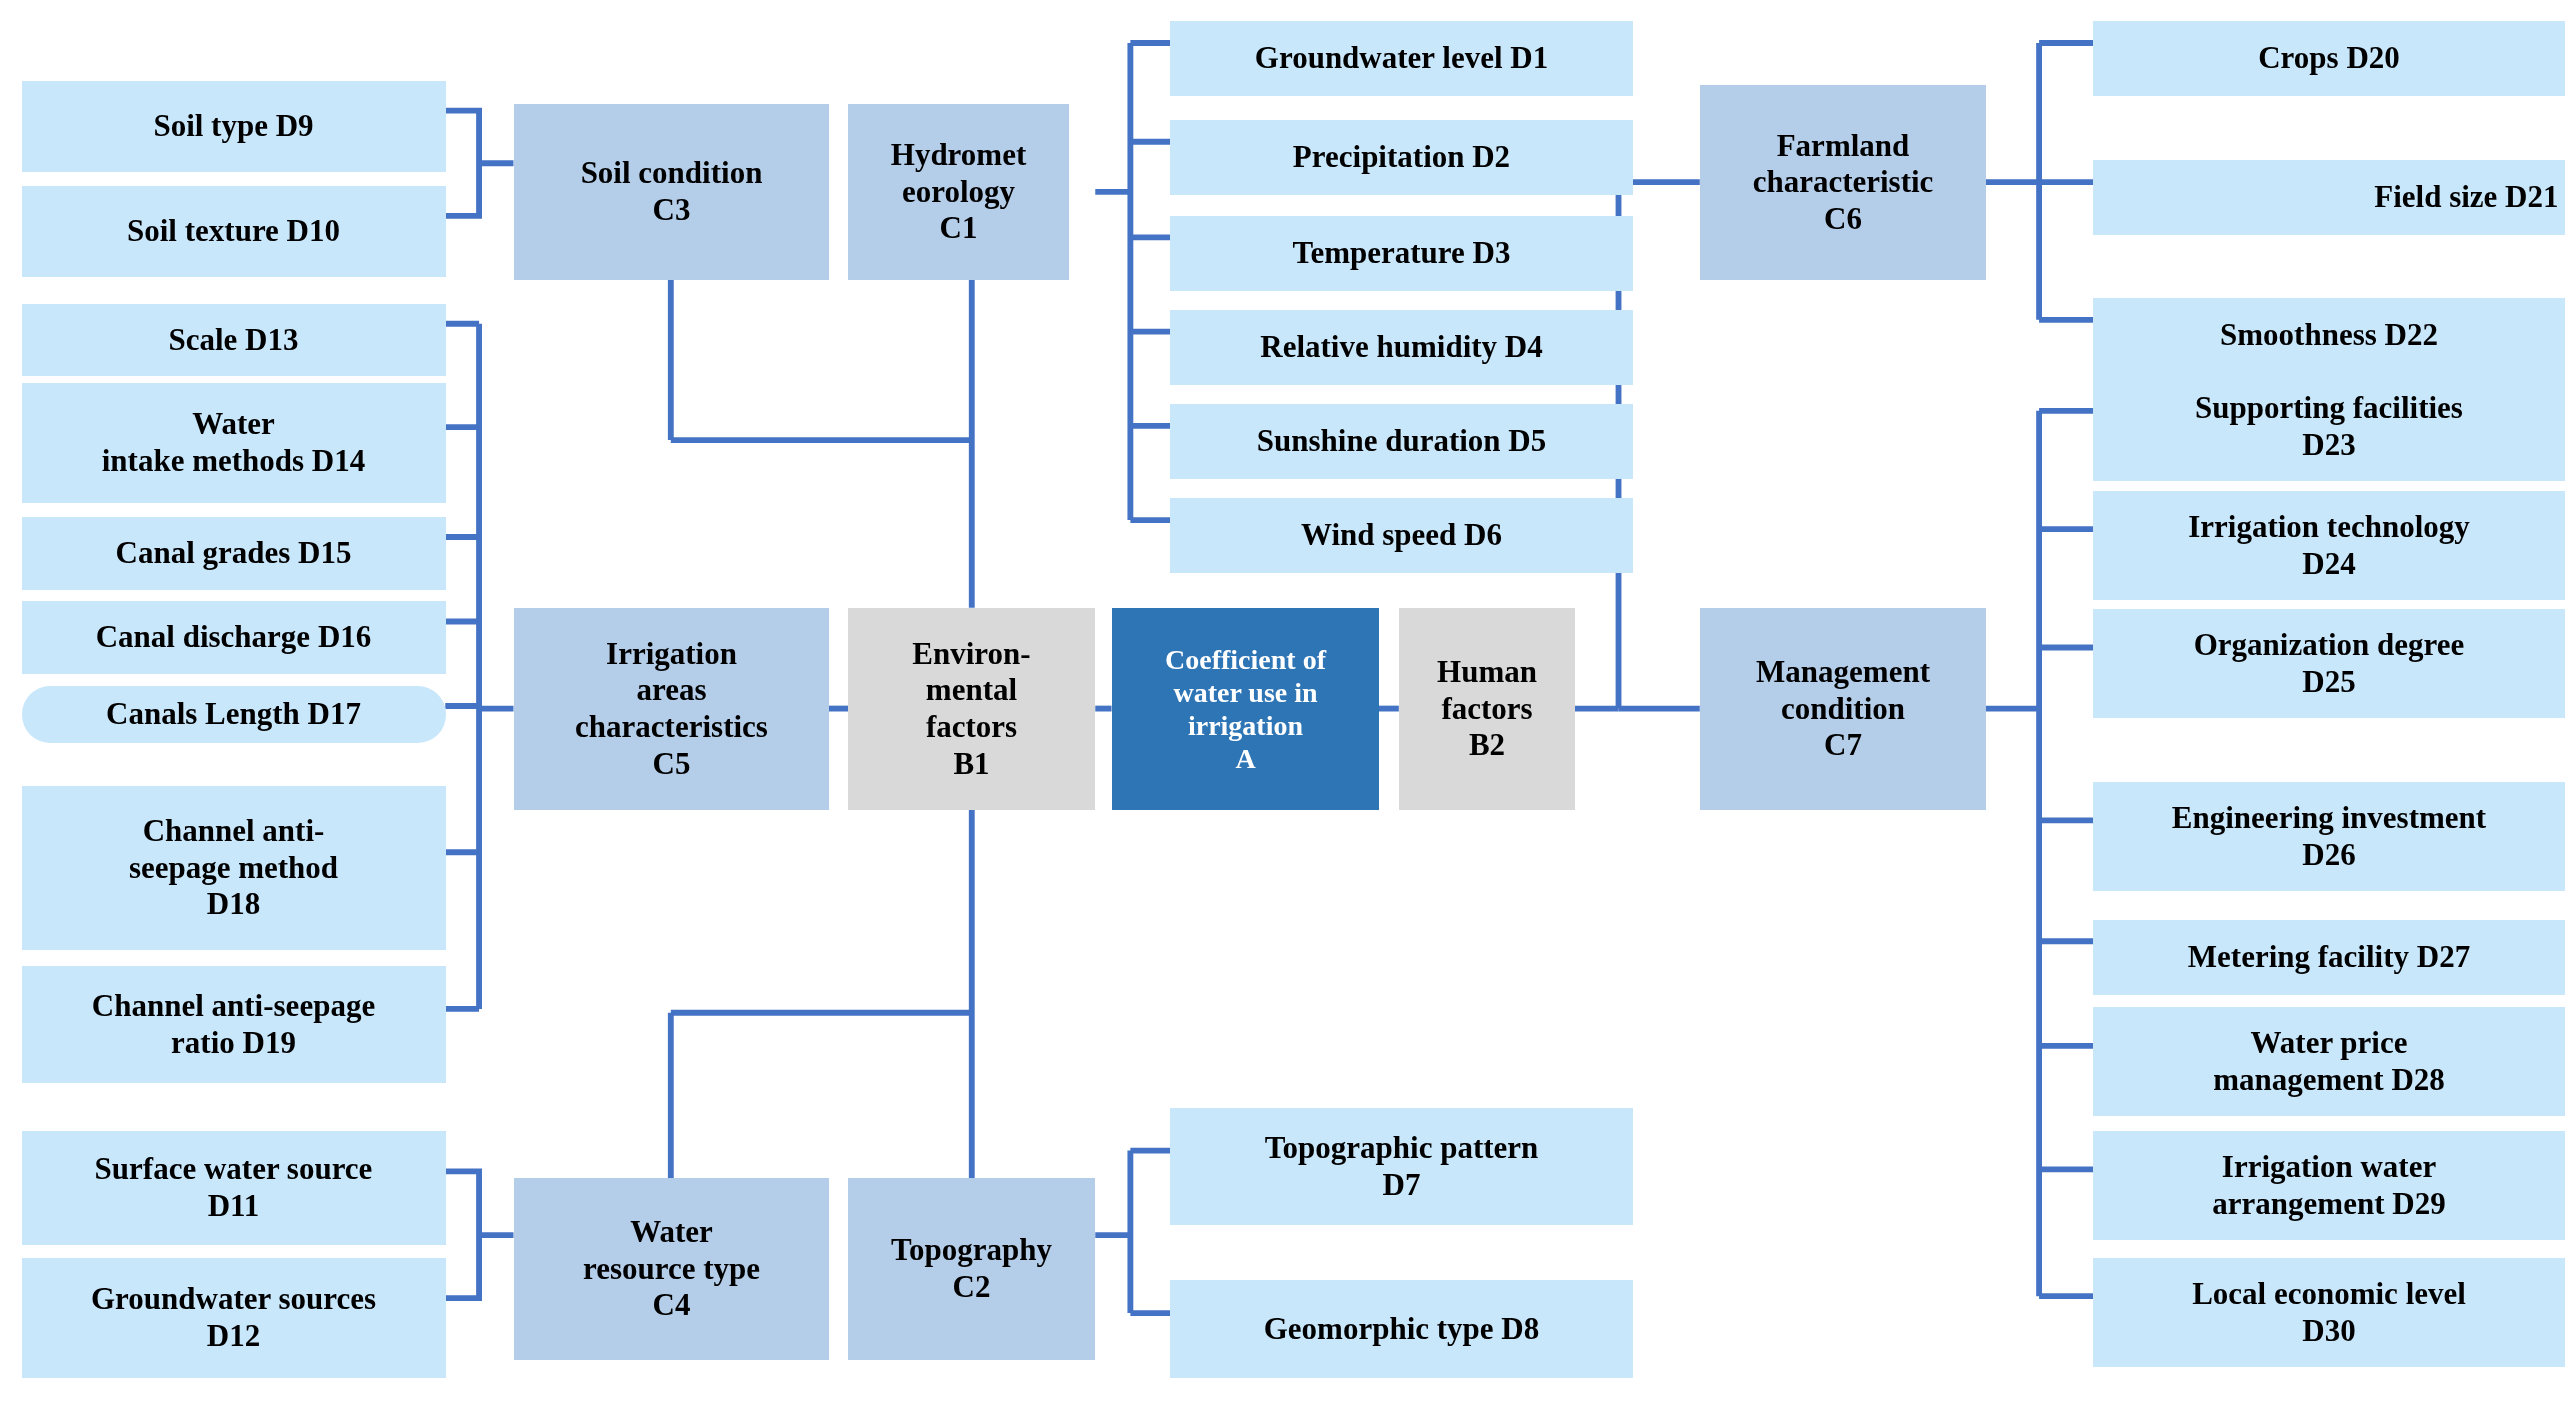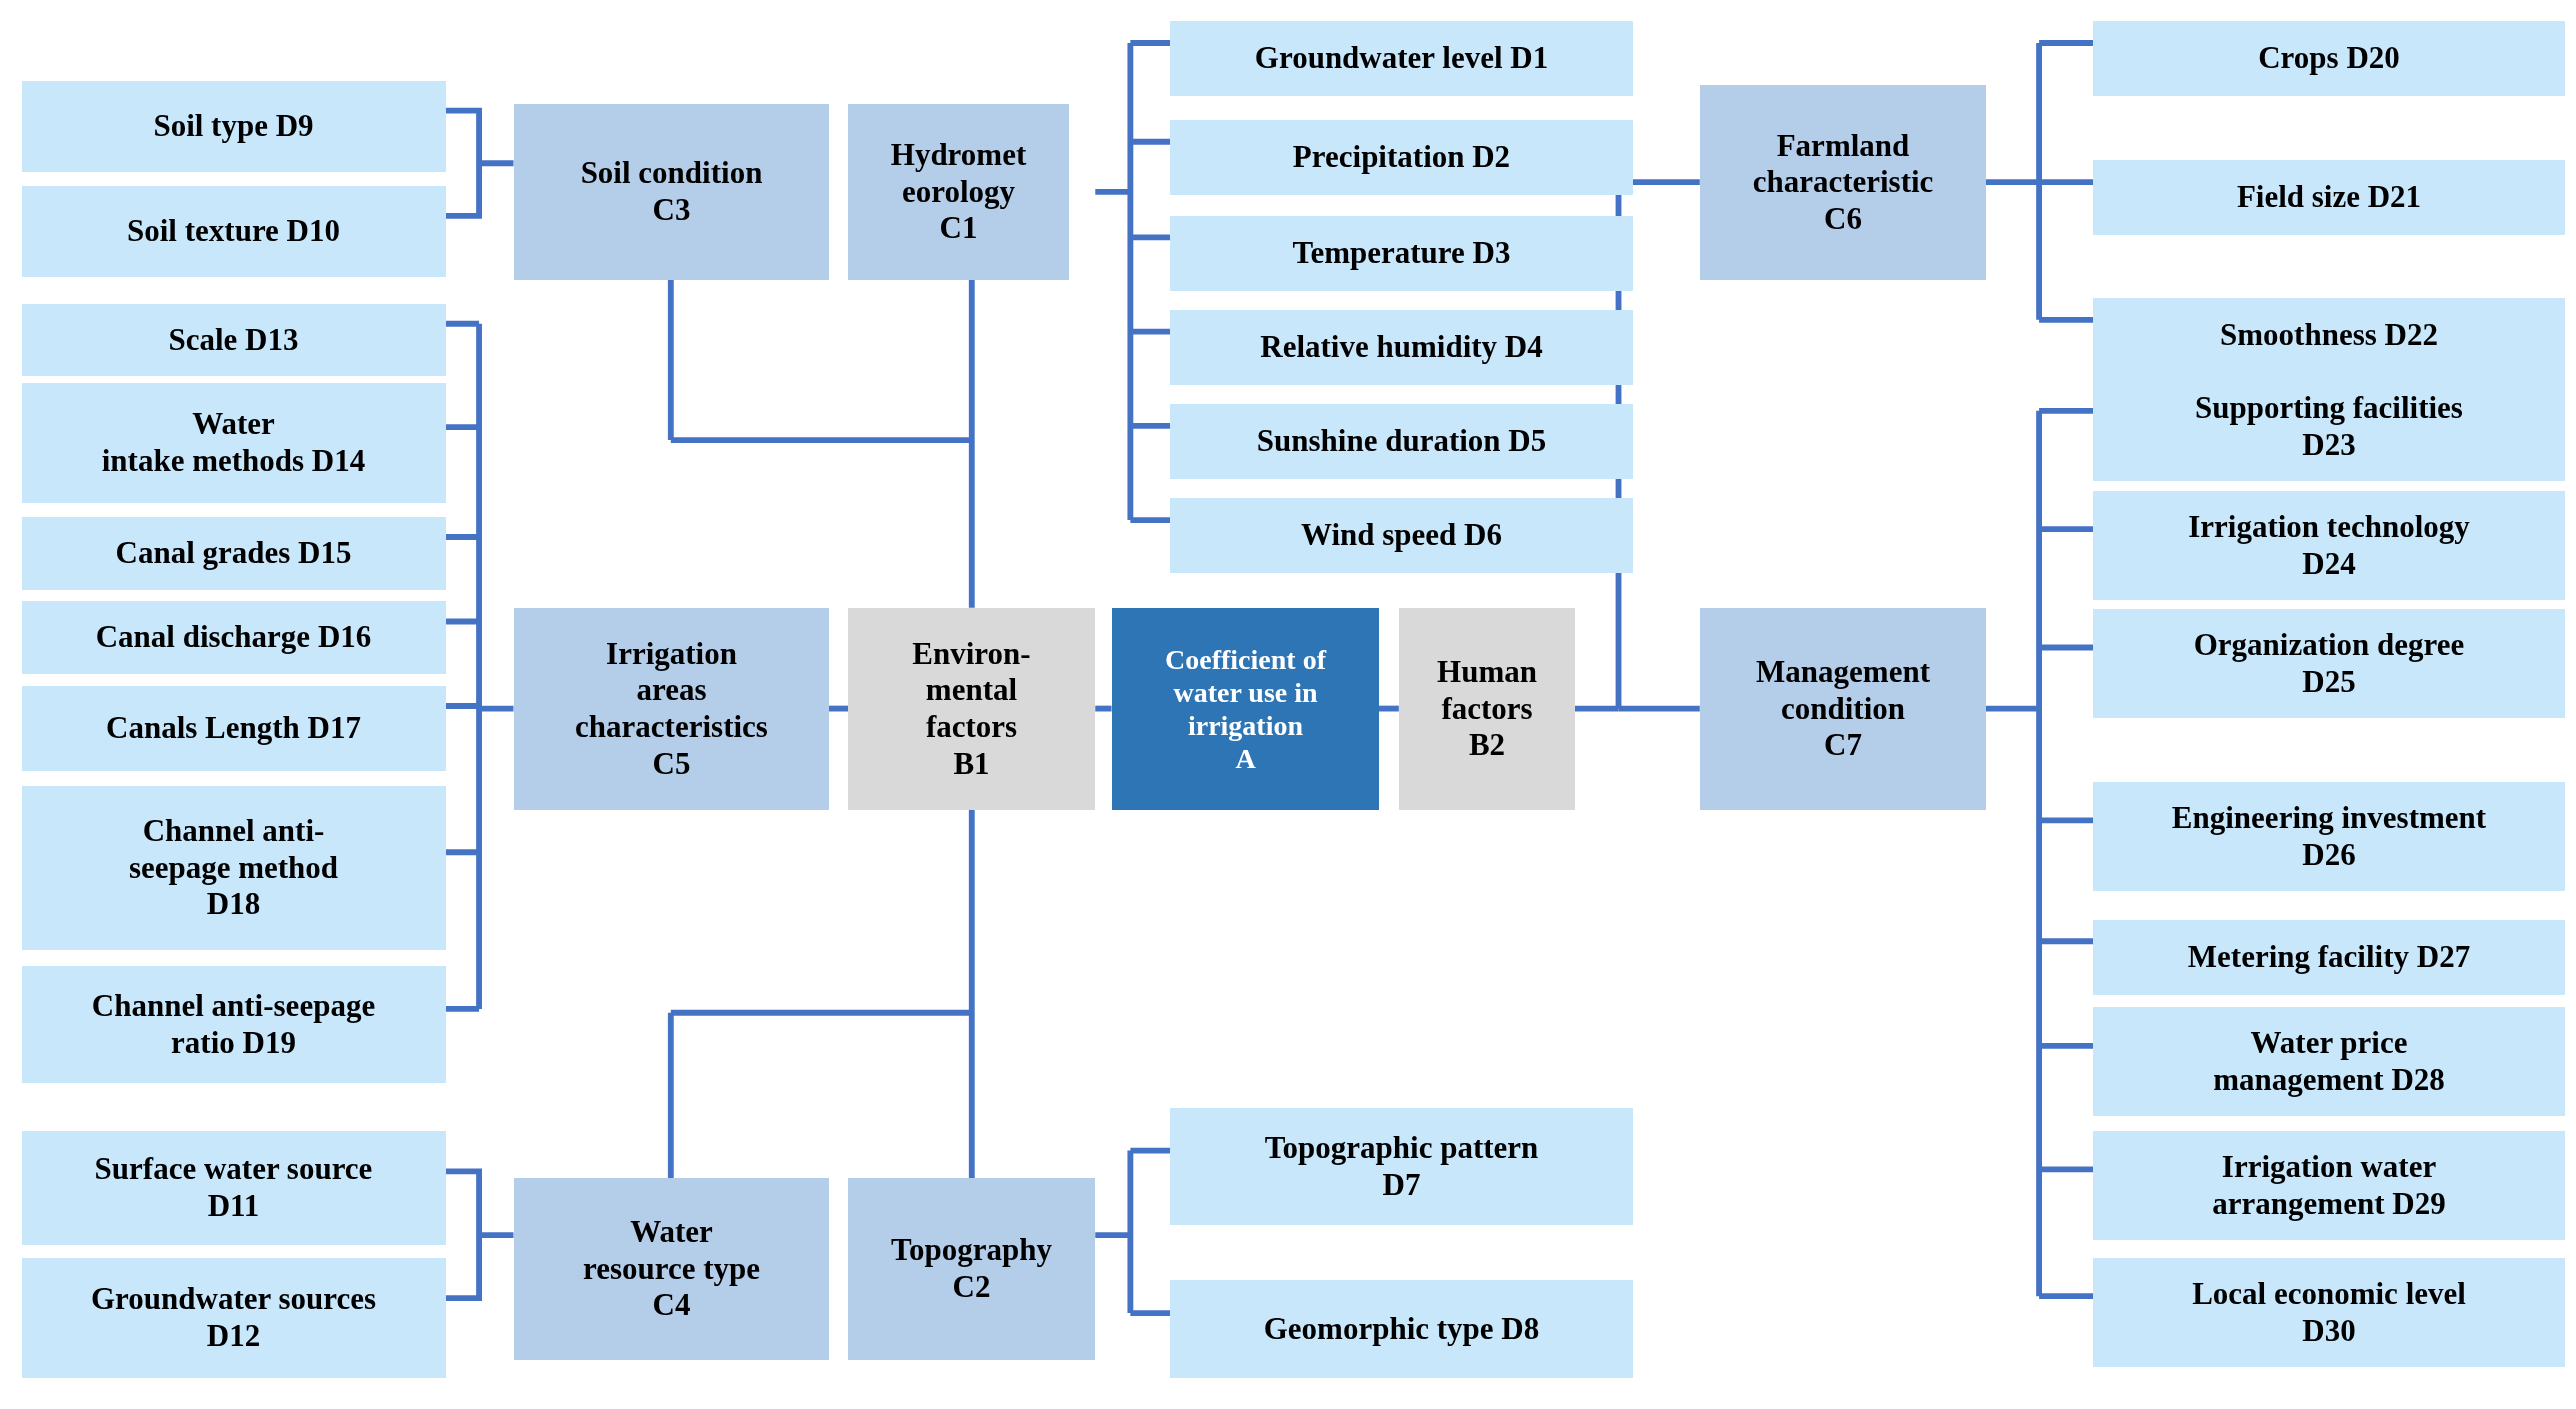--- a/index.html
+++ b/index.html
@@ -116,39 +116,39 @@
     </div>
     <div class="node lvl-d" style="left: 1170px; top: 482px; width: 463px; height: 75px;">
       <span>Wind speed D6</span>
     </div>
     <div class="node lvl-c" style="left: 1700px; top: 85px; width: 286px; height: 195px;">
       <span>Farmland<br>characteristic<br>C6</span>
     </div>
     <div class="node lvl-d" style="left: 2093px; top: 5.2px; width: 472px; height: 75px;">
       <span>Crops D20</span>
     </div>
-    <div class="node lvl-d" style="left: 2093px; top: 144px; width: 472px; height: 75px;">
+    <div class="node lvl-d" style="left: 2093px; top: 144px; width: 472px; height: 75px; text-align: right;">
       <span>Field size D21</span>
     </div>
     <div class="node lvl-d" style="left: 2093px; top: 282px; width: 472px; height: 75px;">
       <span>Smoothness D22</span>
     </div>
     <div class="node lvl-d" style="left: 21.5px; top: 288px; width: 424px; height: 72px;">
       <span>Scale D13</span>
     </div>
     <div class="node lvl-d" style="left: 21.5px; top: 367px; width: 424px; height: 120px;">
       <span>Water<br>intake methods D14</span>
     </div>
     <div class="node lvl-d" style="left: 21.5px; top: 501px; width: 424px; height: 73px;">
       <span>Canal grades D15</span>
     </div>
     <div class="node lvl-d" style="left: 21.5px; top: 585px; width: 424px; height: 73px;">
       <span>Canal discharge D16</span>
     </div>
-    <div class="node lvl-d" style="left: 21.5px; top: 670px; width: 424px; height: 85px;">
+    <div class="node lvl-d" style="left: 21.5px; top: 670px; width: 424px; height: 57px; border-radius: 28px;">
       <span>Canals Length D17</span>
     </div>
     <div class="node lvl-d" style="left: 21.5px; top: 770px; width: 424px; height: 164px;">
       <span>Channel anti-<br>seepage method<br>D18</span>
     </div>
     <div class="node lvl-d" style="left: 21.5px; top: 950px; width: 424px; height: 117px;">
       <span>Channel anti-seepage<br>ratio D19</span>
     </div>
     <div class="node lvl-c" style="left: 514px; top: 608px; width: 315px; height: 202px;">
       <span>Irrigation<br>areas<br>characteristics<br>C5</span>

